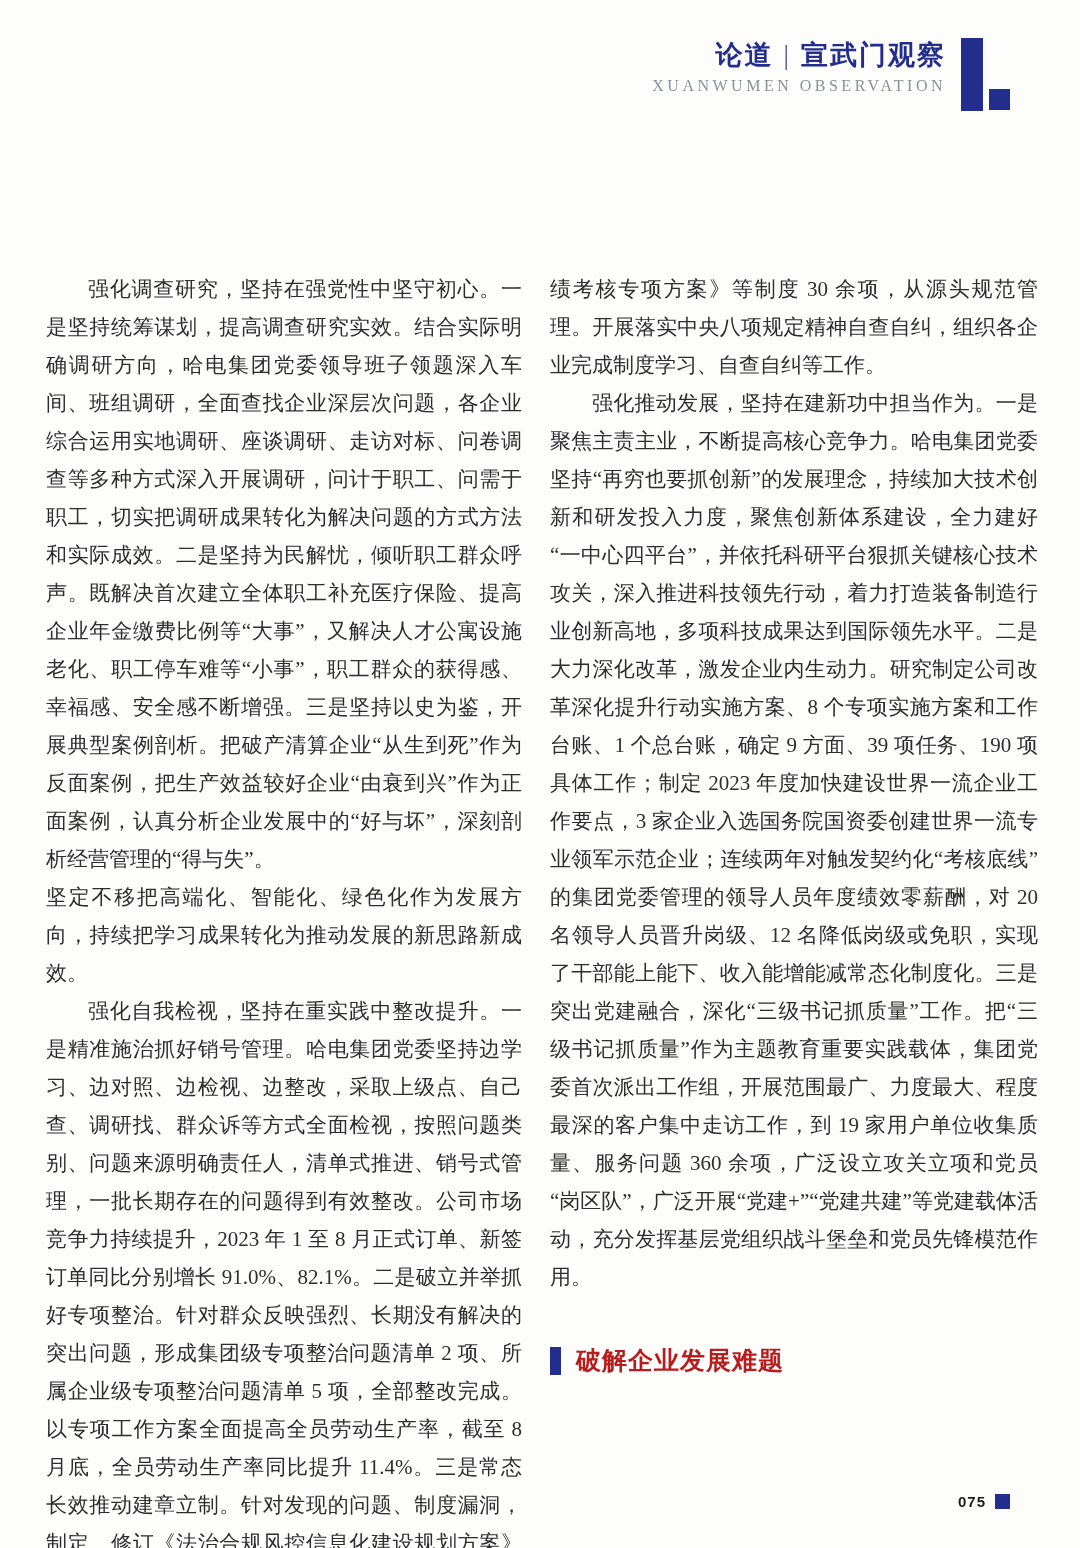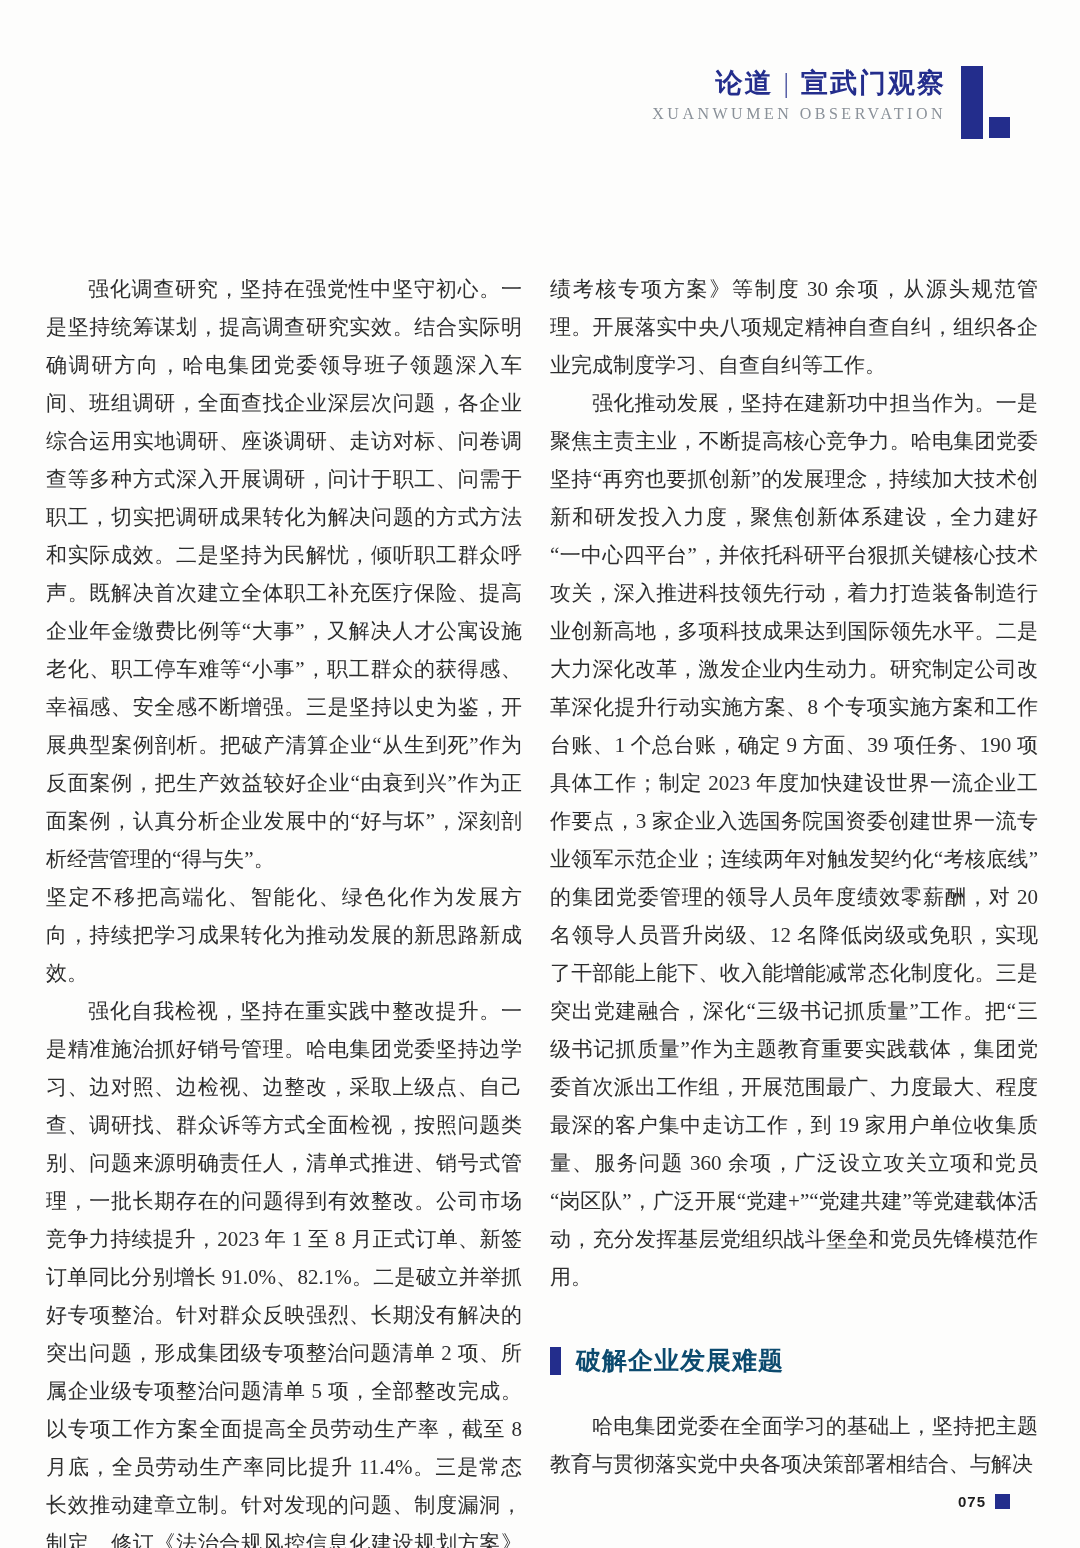--- a/index.html
+++ b/index.html
@@ -11,21 +11,21 @@
   .page{
     position:relative;
     width:1080px;height:1548px;
     margin:0 auto;
     background:#fdfdfc;
     font-family:"Liberation Serif","DejaVu Serif",serif;
     overflow:hidden;
   }
   
   .page-header{
-    position:absolute;top:64px;right:69px;
+    position:absolute;top:36px;right:69px;
     display:flex;align-items:flex-start;
   }
   .header-titles{text-align:right;padding-top:4px;}
   .title-cn{
     font-size:27px;font-weight:bold;color:var(--brand-navy,#232d8c);
     letter-spacing:2px;line-height:30px;white-space:nowrap;
   }
   .title-sep{margin:0 10px;font-weight:400;opacity:.85;}
   .title-en{
     margin-top:7px;font-size:16px;color:var(--subtitle-gray,#8a9199);
@@ -49,21 +49,21 @@
     font-size:21px;line-height:38px;
     text-align:justify;
     color:var(--body-text,#2d2d2d);
     text-indent:2em;
   }
   .para.no-indent{text-indent:0;}
   
   .section-heading{
     display:flex;align-items:center;gap:15px;
     margin:48px 0 30px 0;
-    font-size:25px;font-weight:bold;color:#0c4a6e;
+    font-size:25px;font-weight:bold;color:#b91c1c;
     letter-spacing:1px;
   }
   .heading-bar{
     display:inline-block;width:11px;height:28px;
     background:var(--brand-navy,#232d8c);flex:0 0 auto;
   }
   
   .page-footer{
     position:absolute;right:70px;bottom:38px;
     display:flex;align-items:center;gap:9px;
@@ -99,21 +99,20 @@
       <p class="para">强化自我检视，坚持在重实践中整改提升。一是精准施治抓好销号管理。哈电集团党委坚持边学习、边对照、边检视、边整改，采取上级点、自己查、调研找、群众诉等方式全面检视，按照问题类别、问题来源明确责任人，清单式推进、销号式管理，一批长期存在的问题得到有效整改。公司市场竞争力持续提升，2023 年 1 至 8 月正式订单、新签订单同比分别增长 91.0%、82.1%。二是破立并举抓好专项整治。针对群众反映强烈、长期没有解决的突出问题，形成集团级专项整治问题清单 2 项、所属企业级专项整治问题清单 5 项，全部整改完成。以专项工作方案全面提高全员劳动生产率，截至 8 月底，全员劳动生产率同比提升 11.4%。三是常态长效推动建章立制。针对发现的问题、制度漏洞，制定、修订《法治合规风控信息化建设规划方案》《哈电集团所属单位经营业</p>
     </section>
 
     <section class="col col-right">
       <p class="para no-indent">绩考核专项方案》等制度 30 余项，从源头规范管理。开展落实中央八项规定精神自查自纠，组织各企业完成制度学习、自查自纠等工作。</p>
       <p class="para">强化推动发展，坚持在建新功中担当作为。一是聚焦主责主业，不断提高核心竞争力。哈电集团党委坚持“再穷也要抓创新”的发展理念，持续加大技术创新和研发投入力度，聚焦创新体系建设，全力建好“一中心四平台”，并依托科研平台狠抓关键核心技术攻关，深入推进科技领先行动，着力打造装备制造行业创新高地，多项科技成果达到国际领先水平。二是大力深化改革，激发企业内生动力。研究制定公司改革深化提升行动实施方案、8 个专项实施方案和工作台账、1 个总台账，确定 9 方面、39 项任务、190 项具体工作；制定 2023 年度加快建设世界一流企业工作要点，3 家企业入选国务院国资委创建世界一流专业领军示范企业；连续两年对触发契约化“考核底线”的集团党委管理的领导人员年度绩效零薪酬，对 20 名领导人员晋升岗级、12 名降低岗级或免职，实现了干部能上能下、收入能增能减常态化制度化。三是突出党建融合，深化“三级书记抓质量”工作。把“三级书记抓质量”作为主题教育重要实践载体，集团党委首次派出工作组，开展范围最广、力度最大、程度最深的客户集中走访工作，到 19 家用户单位收集质量、服务问题 360 余项，广泛设立攻关立项和党员“岗区队”，广泛开展“党建+”“党建共建”等党建载体活动，充分发挥基层党组织战斗堡垒和党员先锋模范作用。</p>
       <h2 class="section-heading">
         <span class="heading-bar"></span>
         <span>破解企业发展难题</span>
       </h2>
-      <p class="para">哈电集团党委在全面学习的基础上，坚持把主题教育与贯彻落实党中央各项决策部署相结合、与解决</p>
     </section>
   </main>
 
   <footer class="page-footer">
     <span class="page-num">075</span>
     <span class="page-num-square"></span>
   </footer>
 
 </div>
 

